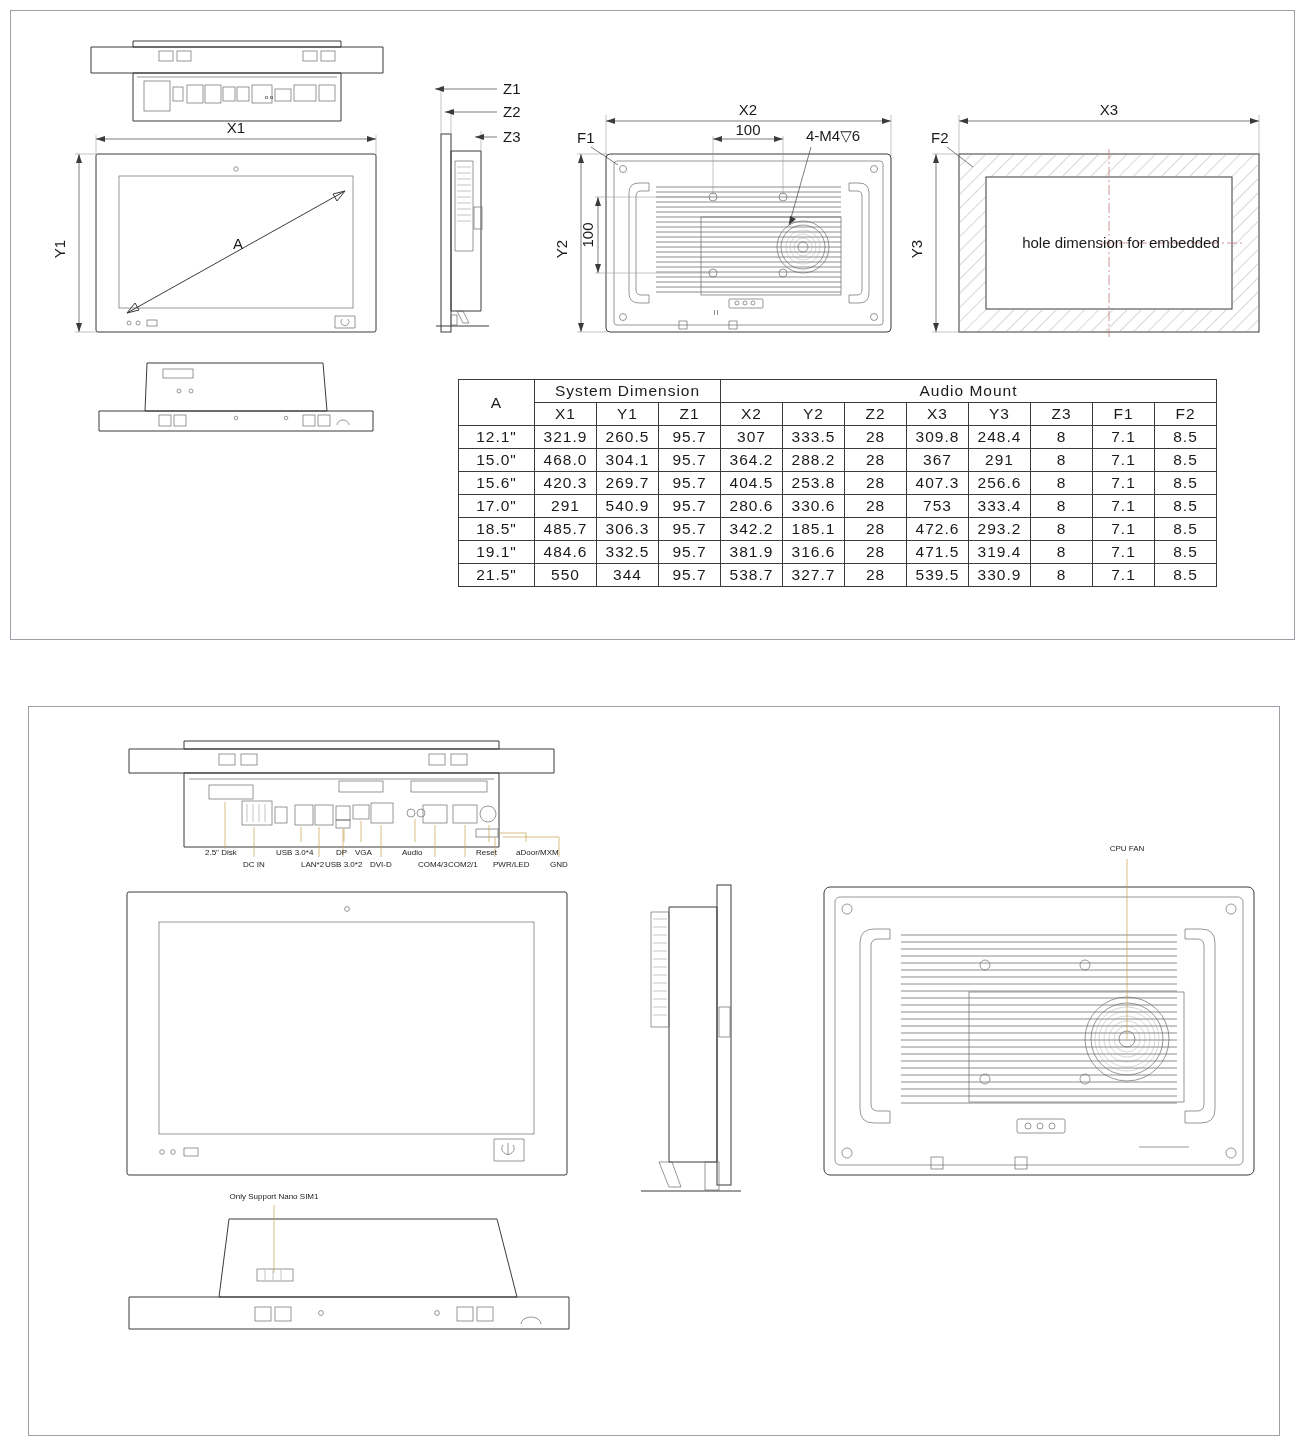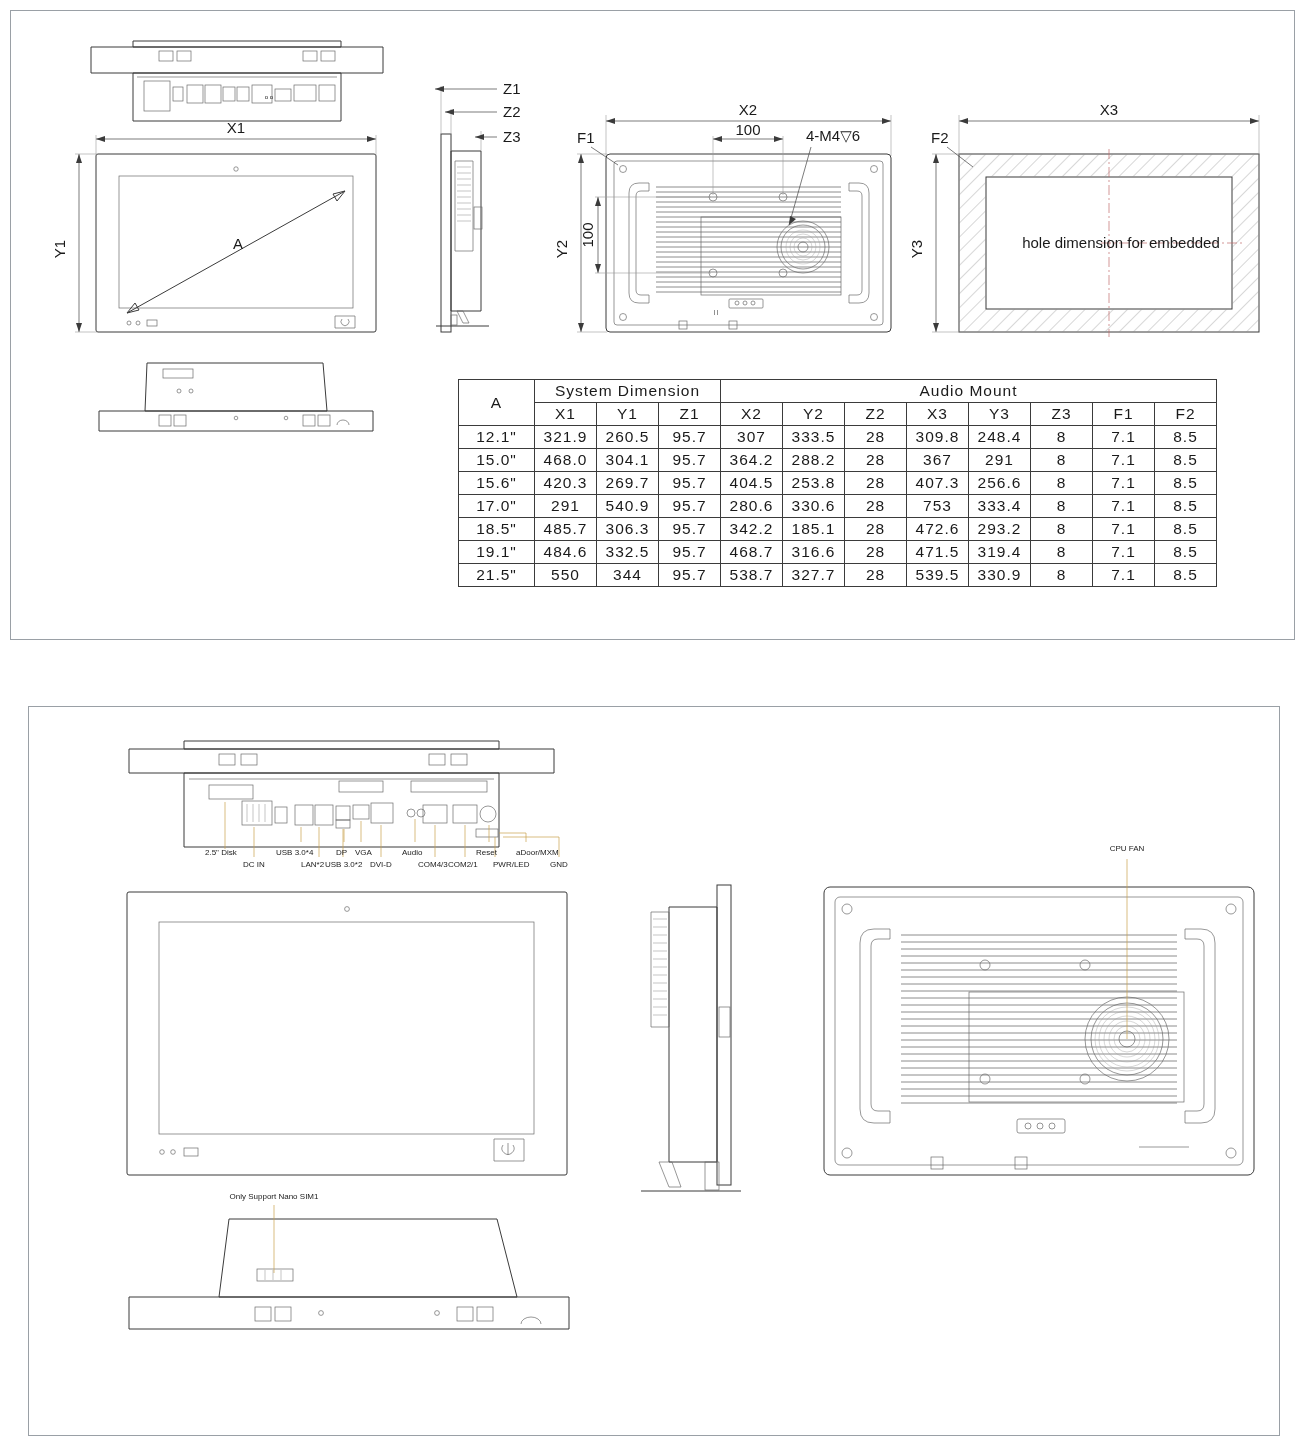--- a/index.html
+++ b/index.html
@@ -411,21 +411,21 @@
         <td>293.2</td>
         <td>8</td>
         <td>7.1</td>
         <td>8.5</td>
       </tr>
       <tr>
         <td class="rowhead">19.1"</td>
         <td>484.6</td>
         <td>332.5</td>
         <td>95.7</td>
-        <td>468.7</td>
+        <td>381.9</td>
         <td>316.6</td>
         <td>28</td>
         <td>471.5</td>
         <td>319.4</td>
         <td>8</td>
         <td>7.1</td>
         <td>8.5</td>
       </tr>
       <tr>
         <td class="rowhead">21.5"</td>

